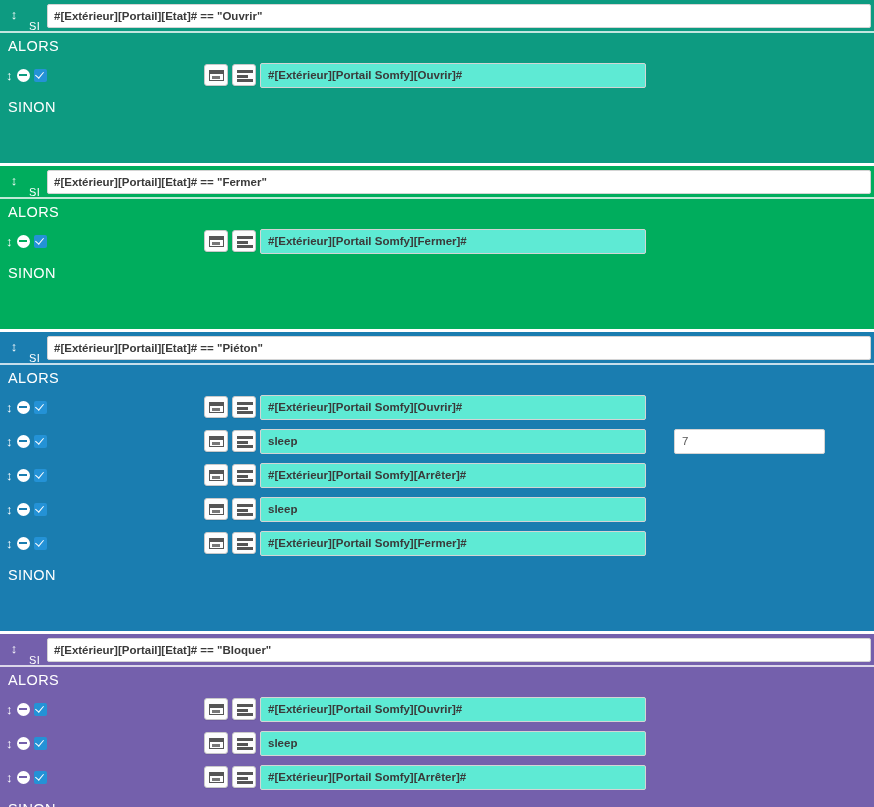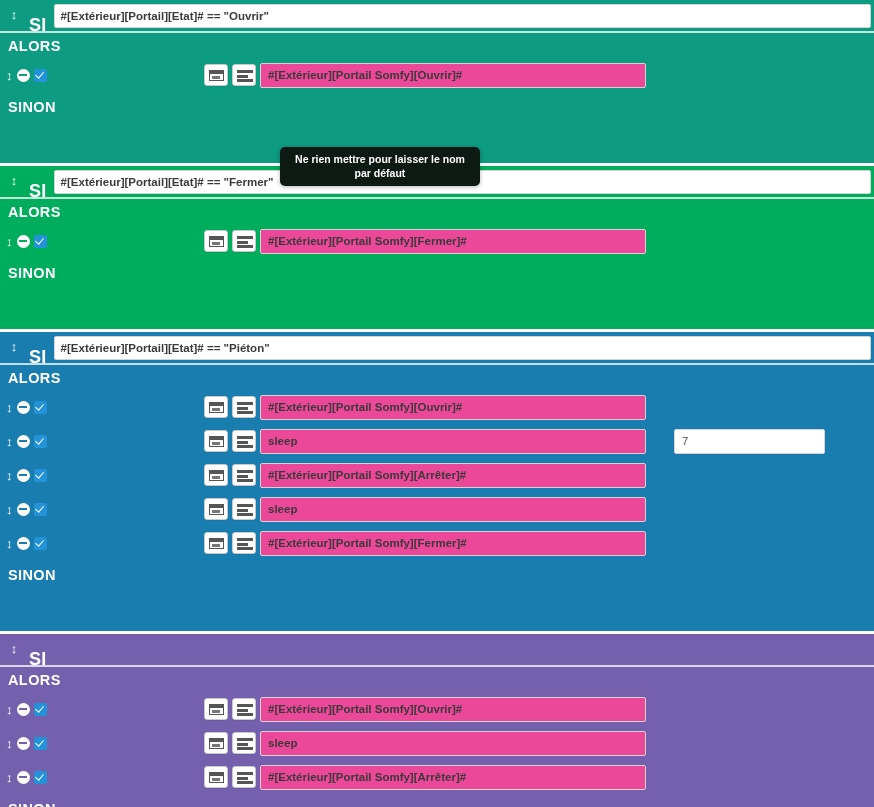--- a/index.html
+++ b/index.html
@@ -42,22 +42,22 @@
     align-items: center;
     justify-content: center;
     color: #ffffff;
     font-size: 13px;
     line-height: 1;
     cursor: ns-resize;
     margin-top: -3px;
   }
   .si-label {
     color: #ffffff;
-    font-weight: bold;
-    font-size: 18px;
+    font-weight: normal;
+    font-size: 11px;
     letter-spacing: .3px;
     padding: 0 7px 0 7px;
     margin-top: 20px;
   }
   .cond-input {
     flex: 1;
     height: 24px;
     background: #ffffff;
     border: 1px solid #d4d4d4;
     border-radius: 2px;
@@ -68,21 +68,21 @@
     font-weight: bold;
     color: #3a3a3a;
     margin-right: 3px;
     overflow: hidden;
     white-space: nowrap;
   }
 
   
   .kw {
     color: #ffffff;
-    font-weight: bold;
+    font-weight: normal;
     font-size: 14.5px;
     letter-spacing: .4px;
     padding: 5px 0 4px 8px;
   }
 
   
   .actions { padding: 0 0 2px 0; }
   .act-row {
     display: flex;
     align-items: center;
@@ -186,21 +186,21 @@
     display: block;
   }
   .ico-sliders i:nth-child(1) { top: 0px;   width: 16px; }
   .ico-sliders i:nth-child(2) { top: 4.5px; width: 11px; }
   .ico-sliders i:nth-child(3) { top: 9px;   width: 16px; }
 
   .cmd-input {
     width: 386px;
     min-width: 386px;
     height: 25px;
-    background: #ec4899;
+    background: #5eead4;
     border: 1px solid #d4d4d4;
     border-radius: 2px;
     display: flex;
     align-items: center;
     padding: 0 7px;
     font-size: 11.5px;
     font-weight: bold;
     color: #3a3a3a;
     overflow: hidden;
     white-space: nowrap;
@@ -428,20 +428,21 @@
             <div class="val-input empty"></div>
           </div>
         </div>
         <div class="kw">SINON</div>
         <div class="sinon-body"></div>
       </div>
       <div class="block purple">
         <div class="si-row">
           <div class="drag-handle">↕</div>
           <div class="si-label">SI</div>
+          <div class="cond-input">#[Extérieur][Portail][Etat]# == "Bloquer"</div>
         </div>
         <div class="kw">ALORS</div>
         <div class="actions">
           <div class="act-row">
             <div class="act-tools">
               <span class="icon-move">↕</span>
               <span class="icon-del"></span>
               <span class="chk"></span>
             </div>
             <div class="spacer-1"></div>
@@ -498,15 +499,14 @@
             </div>
             <div class="cmd-input">#[Extérieur][Portail Somfy][Arrêter]#</div>
             <div class="val-gap"></div>
             <div class="val-input empty"></div>
           </div>
         </div>
         <div class="kw">SINON</div>
       </div>
     </div>
 
-  <div class="tooltip">Ne rien mettre pour laisser le nom par défaut</div>
 
 </div>
 
 </body></html>

